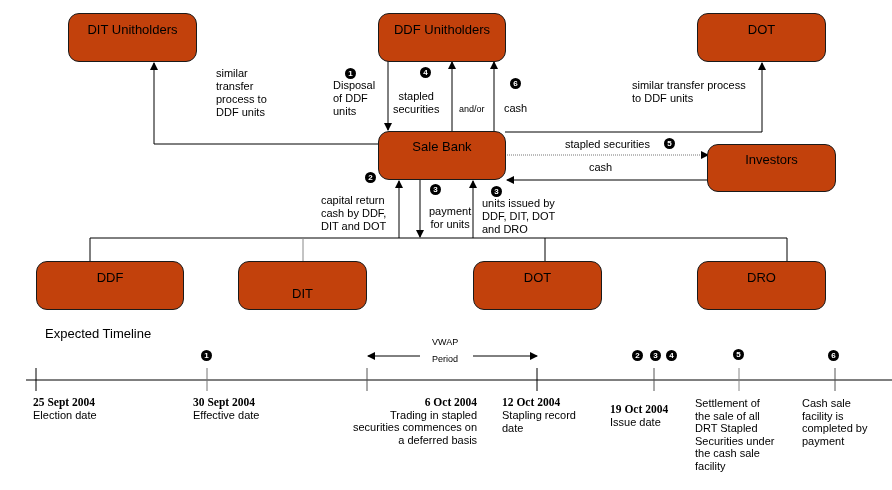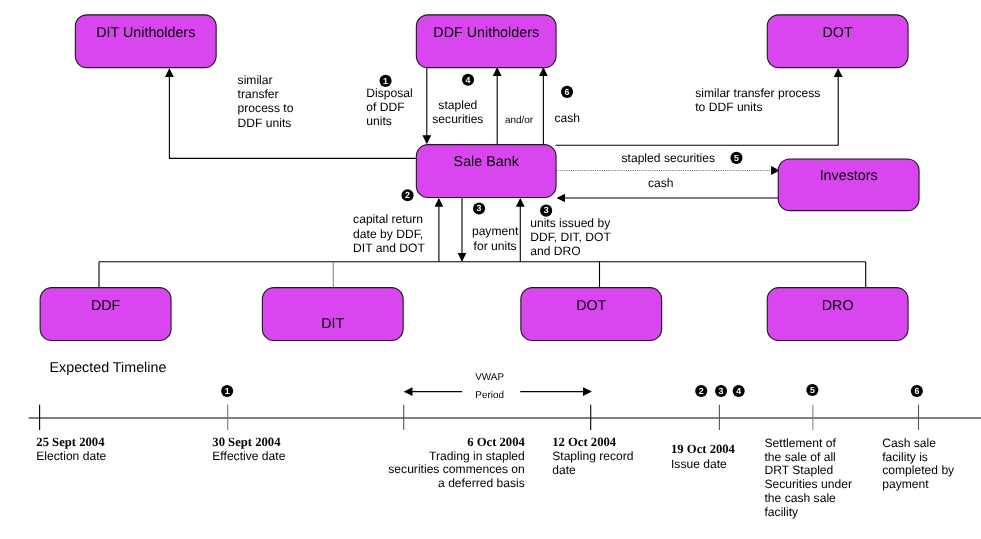--- a/index.html
+++ b/index.html
@@ -1,18 +1,18 @@
 <!DOCTYPE html>
 <html><head>
 <meta charset="utf-8">
 <style>
   html, body { margin:0; padding:0; background:#ffffff; }
   body { width:892px; height:490px; position:relative; overflow:hidden;
          font-family:"Liberation Sans", sans-serif; color:#000; }
-  .box { position:absolute; border:1px solid #1a1a1a; border-radius:11px; background:#d946ef;
+  .box { position:absolute; border:1px solid #1a1a1a; border-radius:11px; background:#c2410c;
          box-sizing:border-box; text-align:center; font-size:13px; line-height:16px; }
   .lbl { position:absolute; font-size:11px; line-height:13px; white-space:nowrap; }
   .lbl-sm { font-size:9px; }
   .num { position:absolute; width:11px; height:11px; border-radius:50%; background:#000;
          color:#fff; font-size:8px; font-weight:bold; line-height:11px; text-align:center; }
   svg.wires { position:absolute; left:0; top:0; }
   .date { position:absolute; font-size:11px; line-height:12.5px; }
   .date b { font-family:"Liberation Serif", serif; font-weight:bold; font-size:11.5px; display:block; }
   .title { position:absolute; font-size:13px; }
 </style>
@@ -76,21 +76,21 @@
 </div>
 
 <div class="box" style="left:378px;top:131px;width:128px;height:49px;padding-top:7px;">
   <span>Sale Bank</span>
 </div>
 
 <div class="box" style="left:707px;top:144px;width:129px;height:48px;padding-top:7px;">
   <span>Investors</span>
 </div>
 
-<div class="box" style="left:36px;top:261px;width:120px;height:49px;padding-top:8px;">
+<div class="box" style="left:36px;top:261px;width:148px;height:49px;padding-top:8px;">
   <span>DDF</span>
 </div>
 <div class="box" style="left:238px;top:261px;width:129px;height:49px;padding-top:24px;">
   <span>DIT</span>
 </div>
 <div class="box" style="left:473px;top:261px;width:129px;height:49px;padding-top:8px;">
   <span>DOT</span>
 </div>
 <div class="box" style="left:697px;top:261px;width:129px;height:49px;padding-top:8px;">
   <span>DRO</span>
@@ -124,21 +124,21 @@
 <span class="num" style="left:510px;top:78px;">6</span>
 <div class="lbl" style="left:504px;top:102px;">cash</div>
 
 <div class="lbl" style="left:565px;top:138px;">stapled securities</div>
 <span class="num" style="left:664px;top:138px;">5</span>
 <div class="lbl" style="left:589px;top:161px;">cash</div>
 
 <span class="num" style="left:365px;top:172px;">2</span>
 <div class="lbl" style="left:321px;top:194px;">
   <div>capital return</div>
-    <div>date by DDF,</div>
+    <div>cash by DDF,</div>
     <div>DIT and DOT</div>
 </div>
 
 <span class="num" style="left:430px;top:184px;">3</span>
 <div class="lbl" style="left:429px;top:205px;text-align:center;">
   <div>payment</div>
     <div>for units</div>
 </div>
 
 <span class="num" style="left:491px;top:186px;">3</span>

